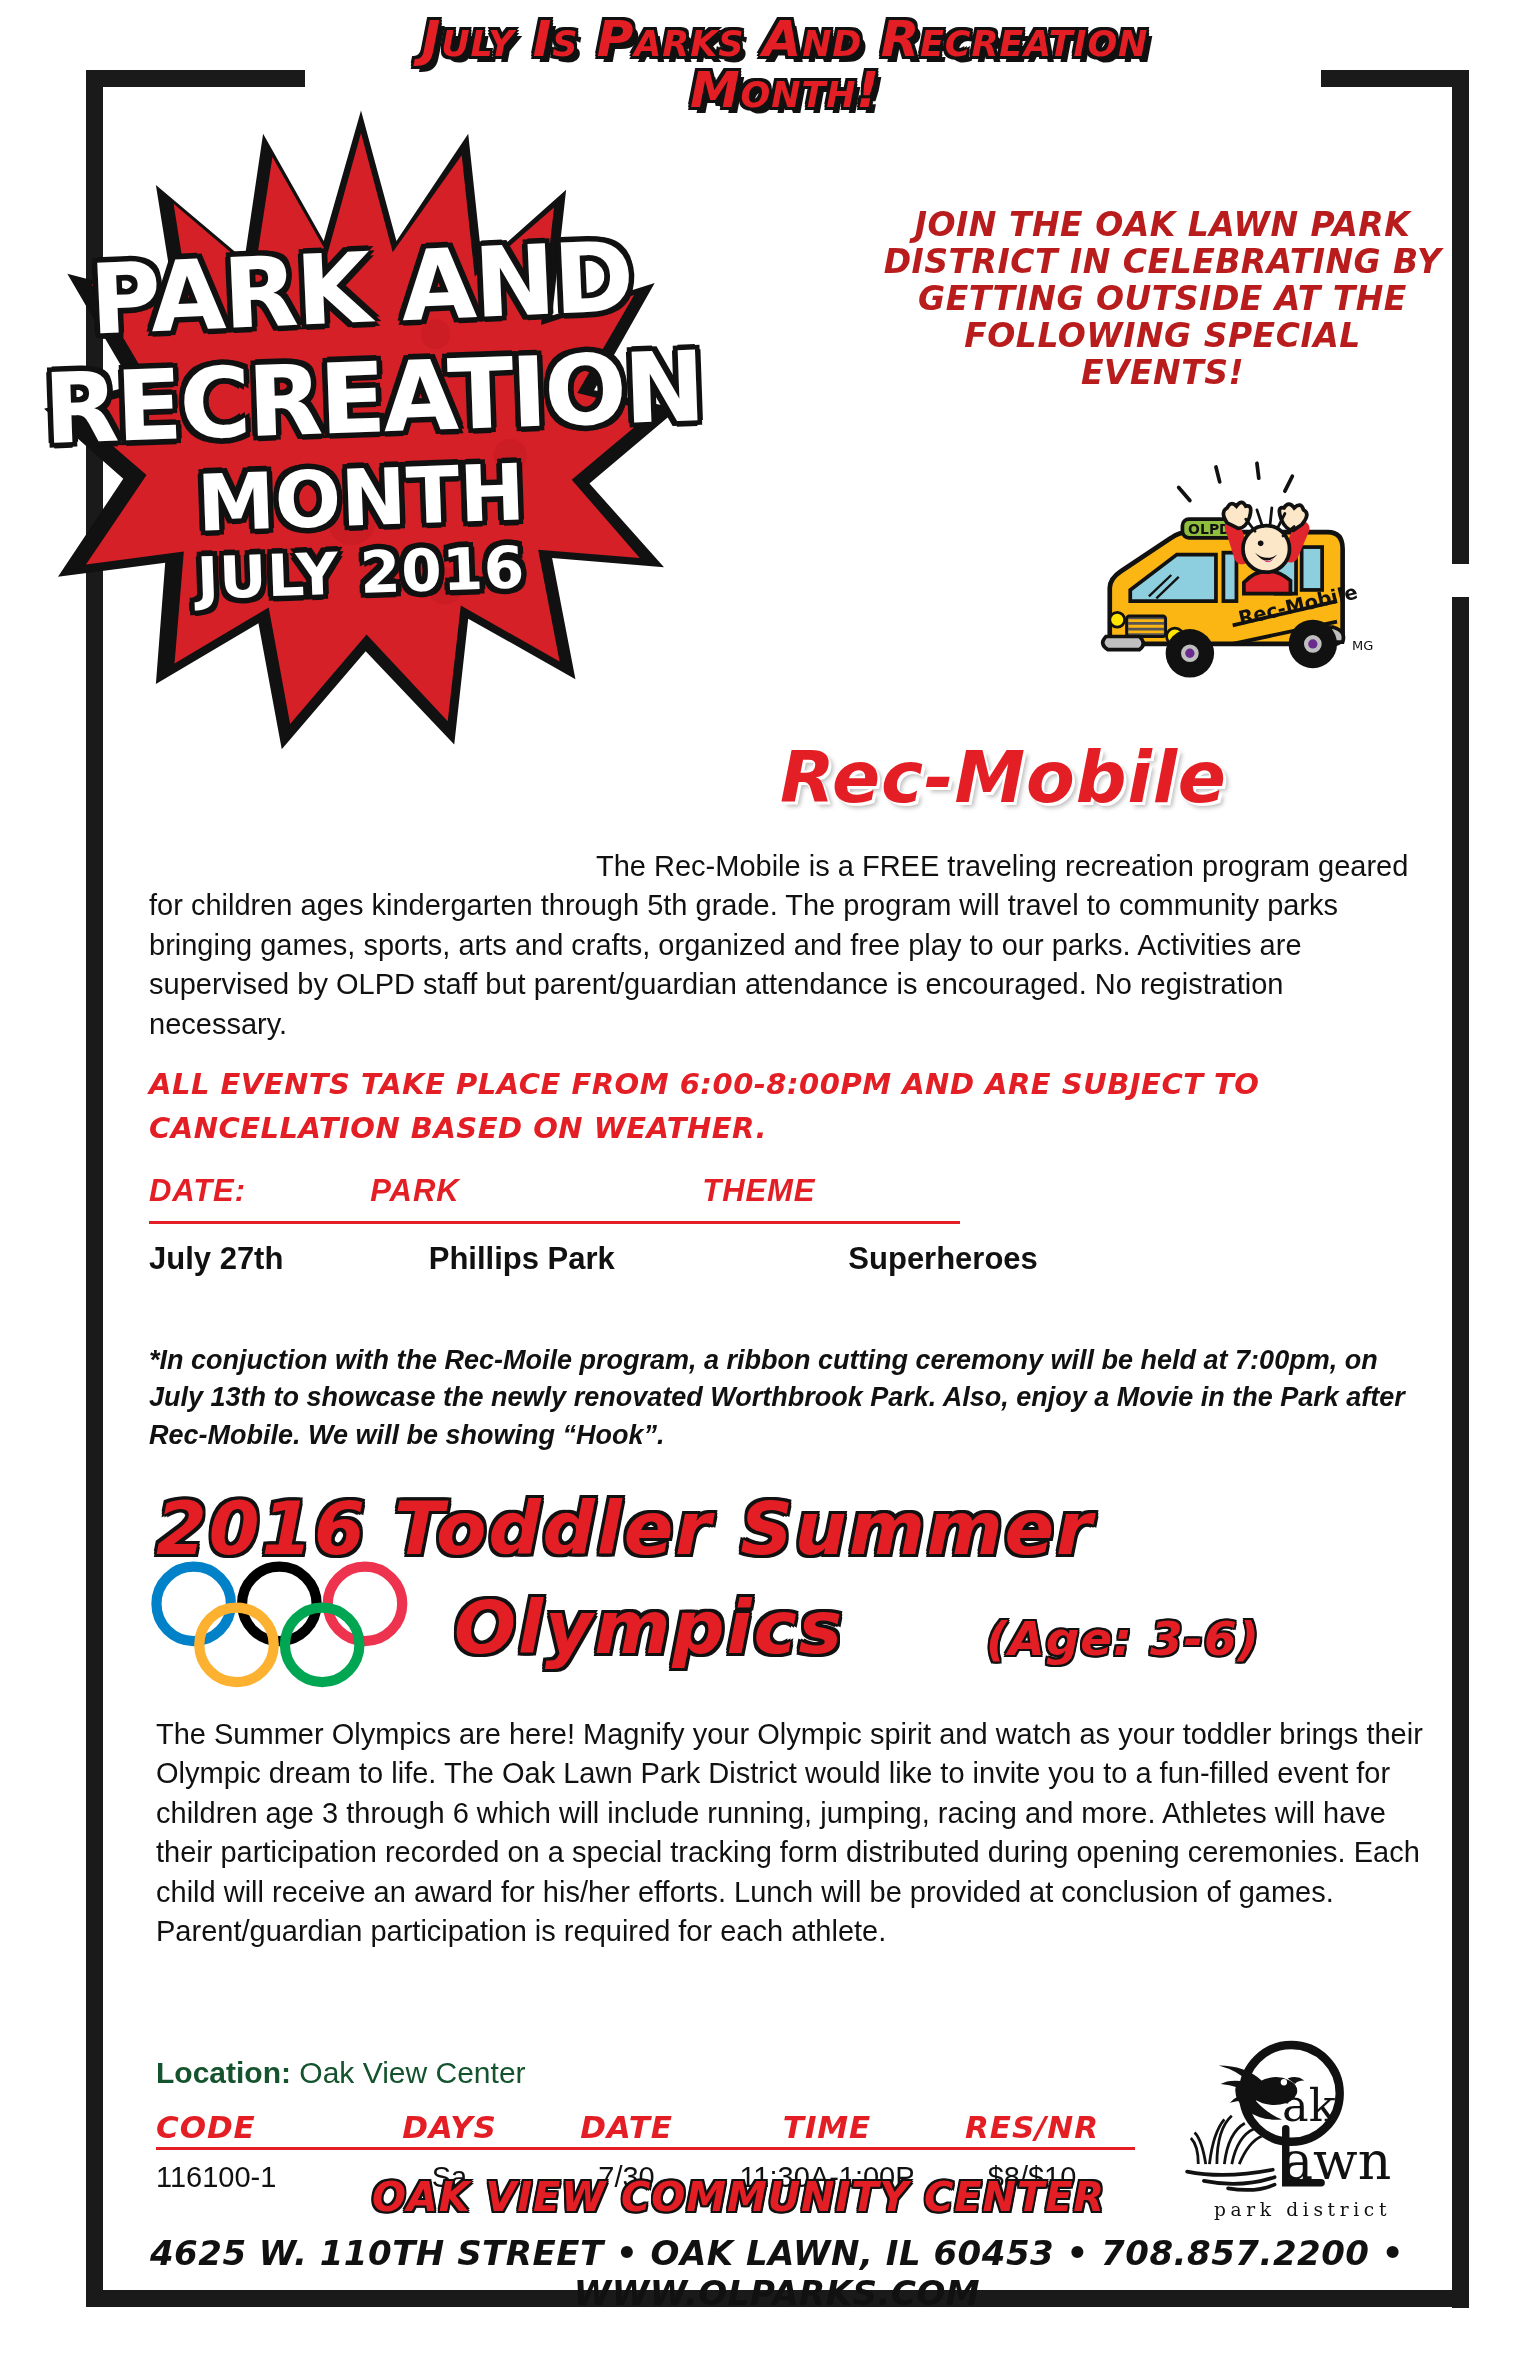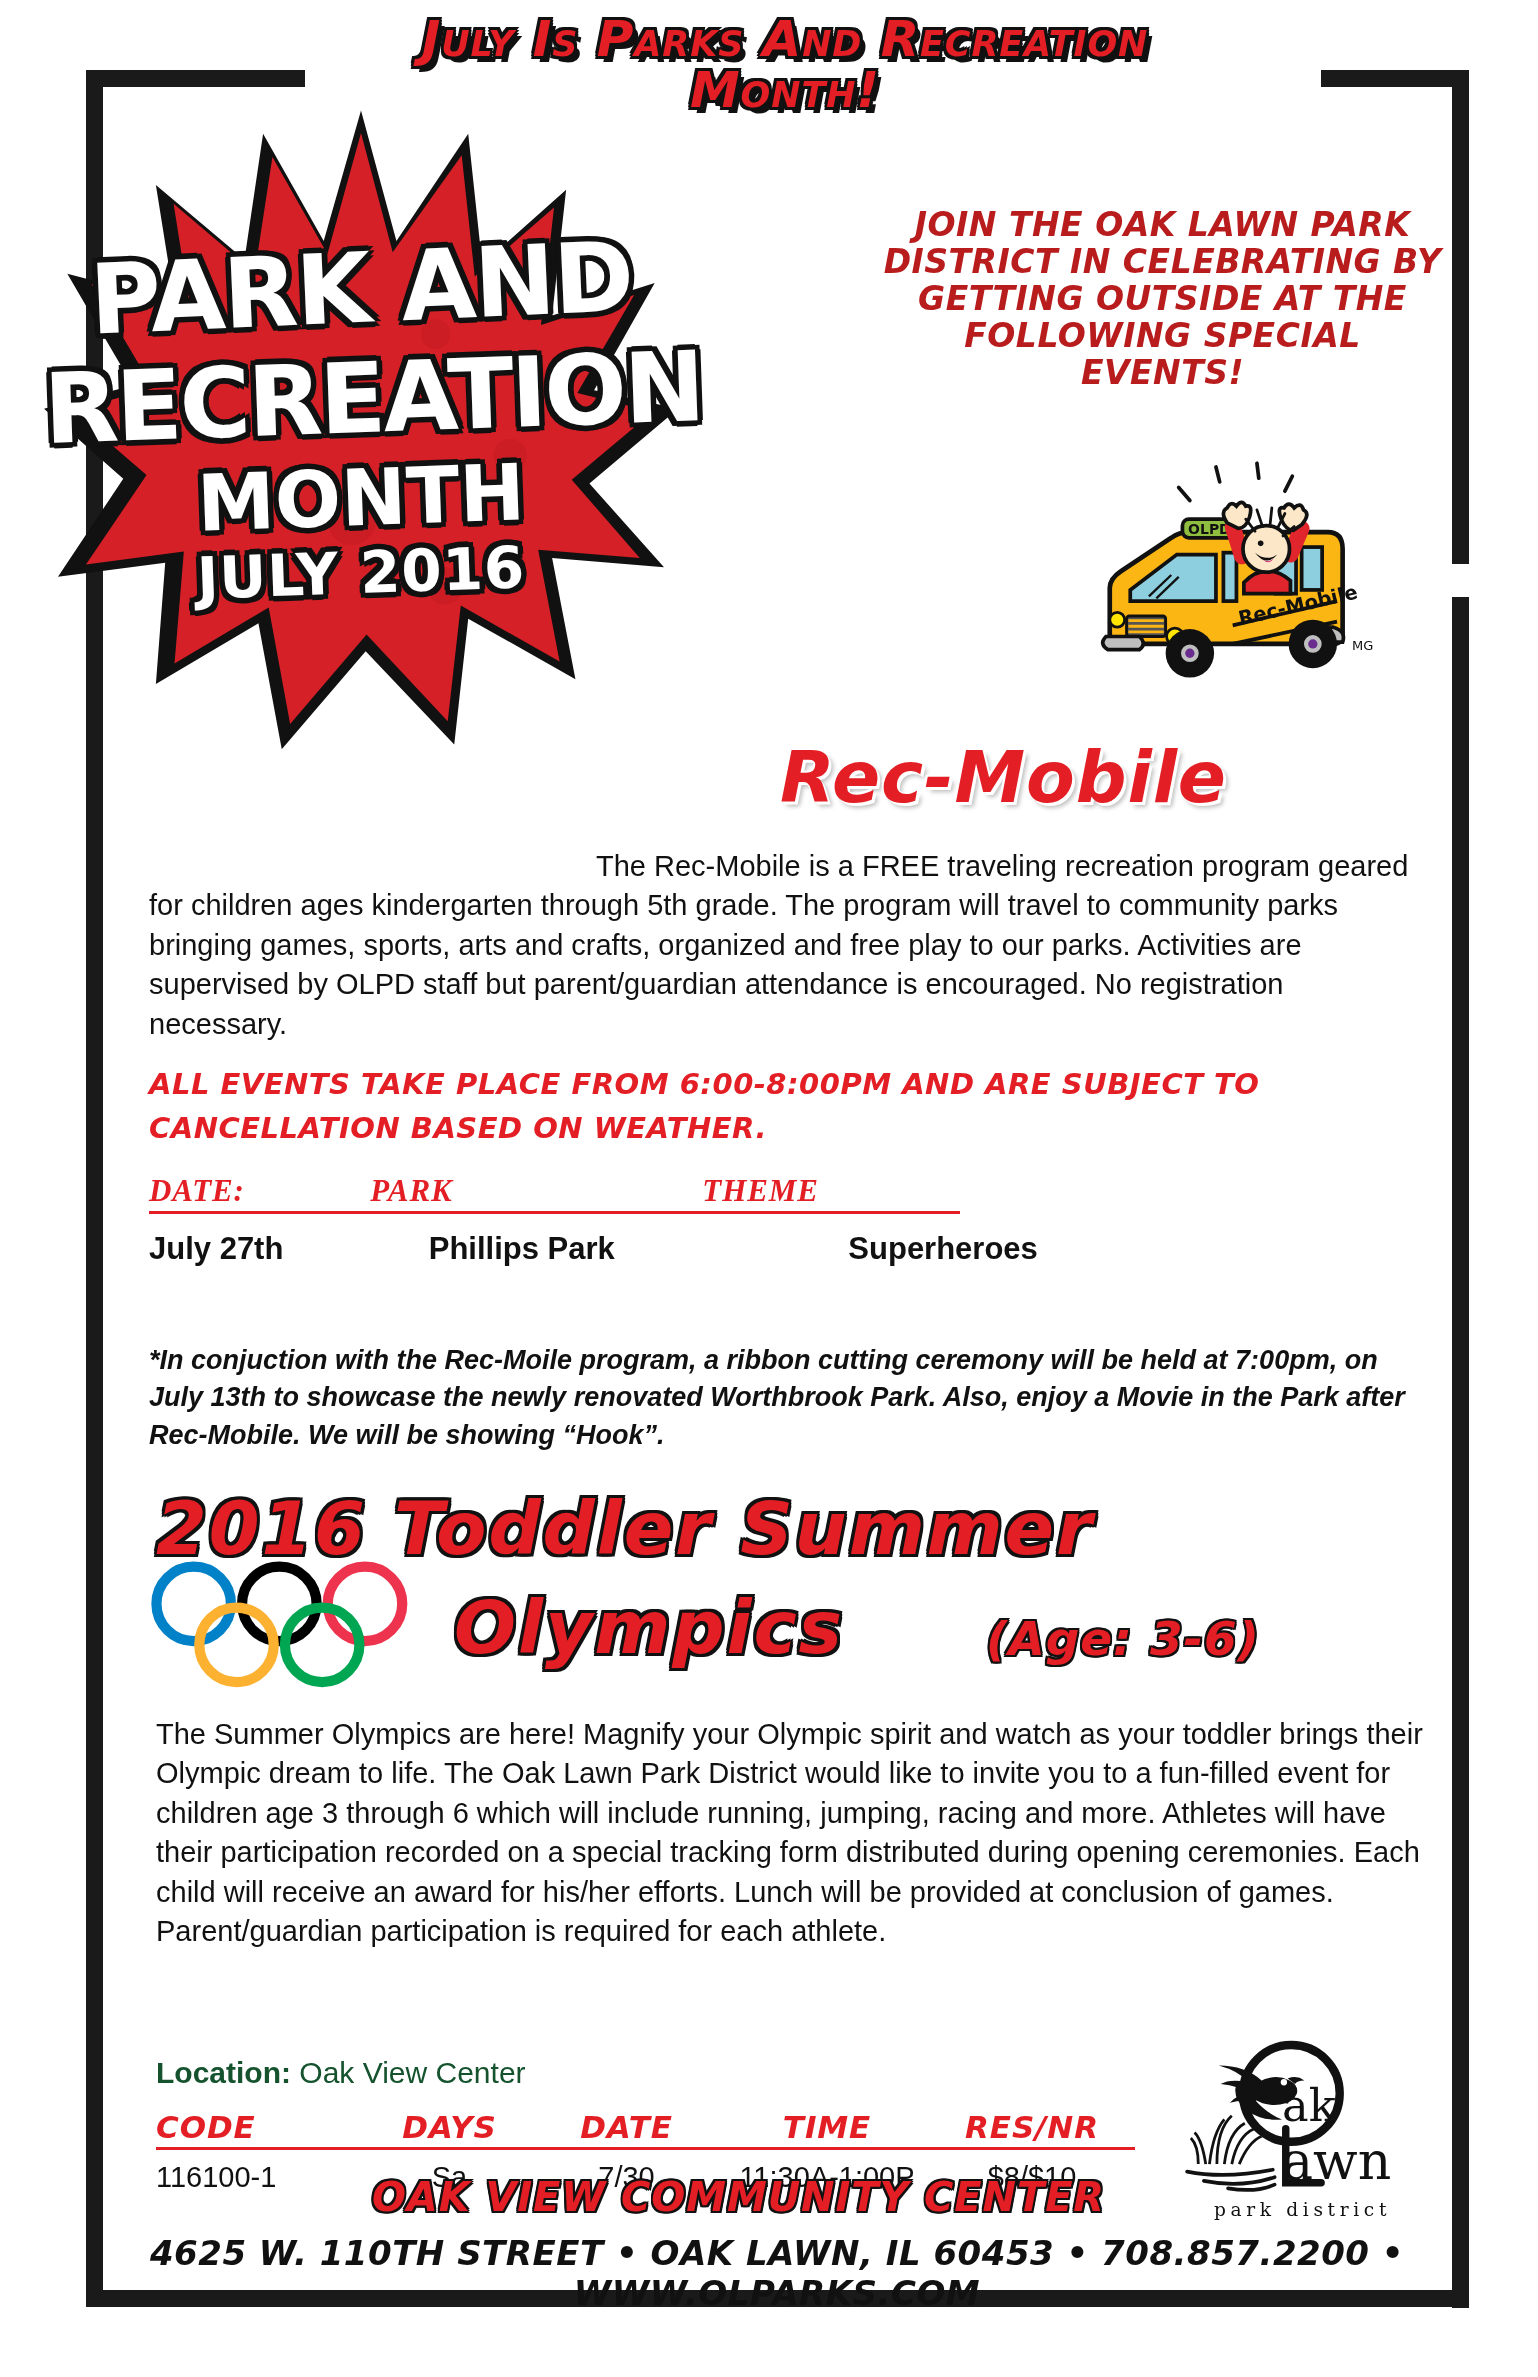--- a/index.html
+++ b/index.html
@@ -86,22 +86,22 @@
   .rec-red{
     position:absolute;left:133px;top:1063px;width:1249px;
     font-family:"DejaVu Sans", sans-serif;font-weight:bold;font-style:italic;
     font-size:29px;color:#E31E24;line-height:1.5;letter-spacing:0.5px;
     text-transform:uppercase;
   }
 
   
   .sched{position:absolute;left:133px;top:1173px;width:1025px;}
   .sched-head{
-    display:flex;border-bottom:3.7px solid #E31E24;padding-bottom:2px;width:811px;
-    font-family:Liberation Serif, serif;font-weight:bold;font-style:italic;
+    display:flex;border-bottom:3.7px solid #E31E24;padding-bottom:12px;width:811px;
+    font-family:Liberation Sans, sans-serif;font-weight:bold;font-style:italic;
     font-size:31px;color:#E31E24;letter-spacing:0.9px;text-transform:uppercase;
   }
   .sched-row{display:flex;font-family:"Liberation Sans",sans-serif;font-weight:bold;
     font-size:31px;color:#111;padding-top:17px;}
   .c-date{width:280px;}
   .c-park{width:420px;}
   .c-theme{width:326px;}
   .sched-note{
     position:absolute;left:133px;top:1342px;width:1268px;
     font-family:"Liberation Sans",sans-serif;font-style:italic;font-weight:bold;

